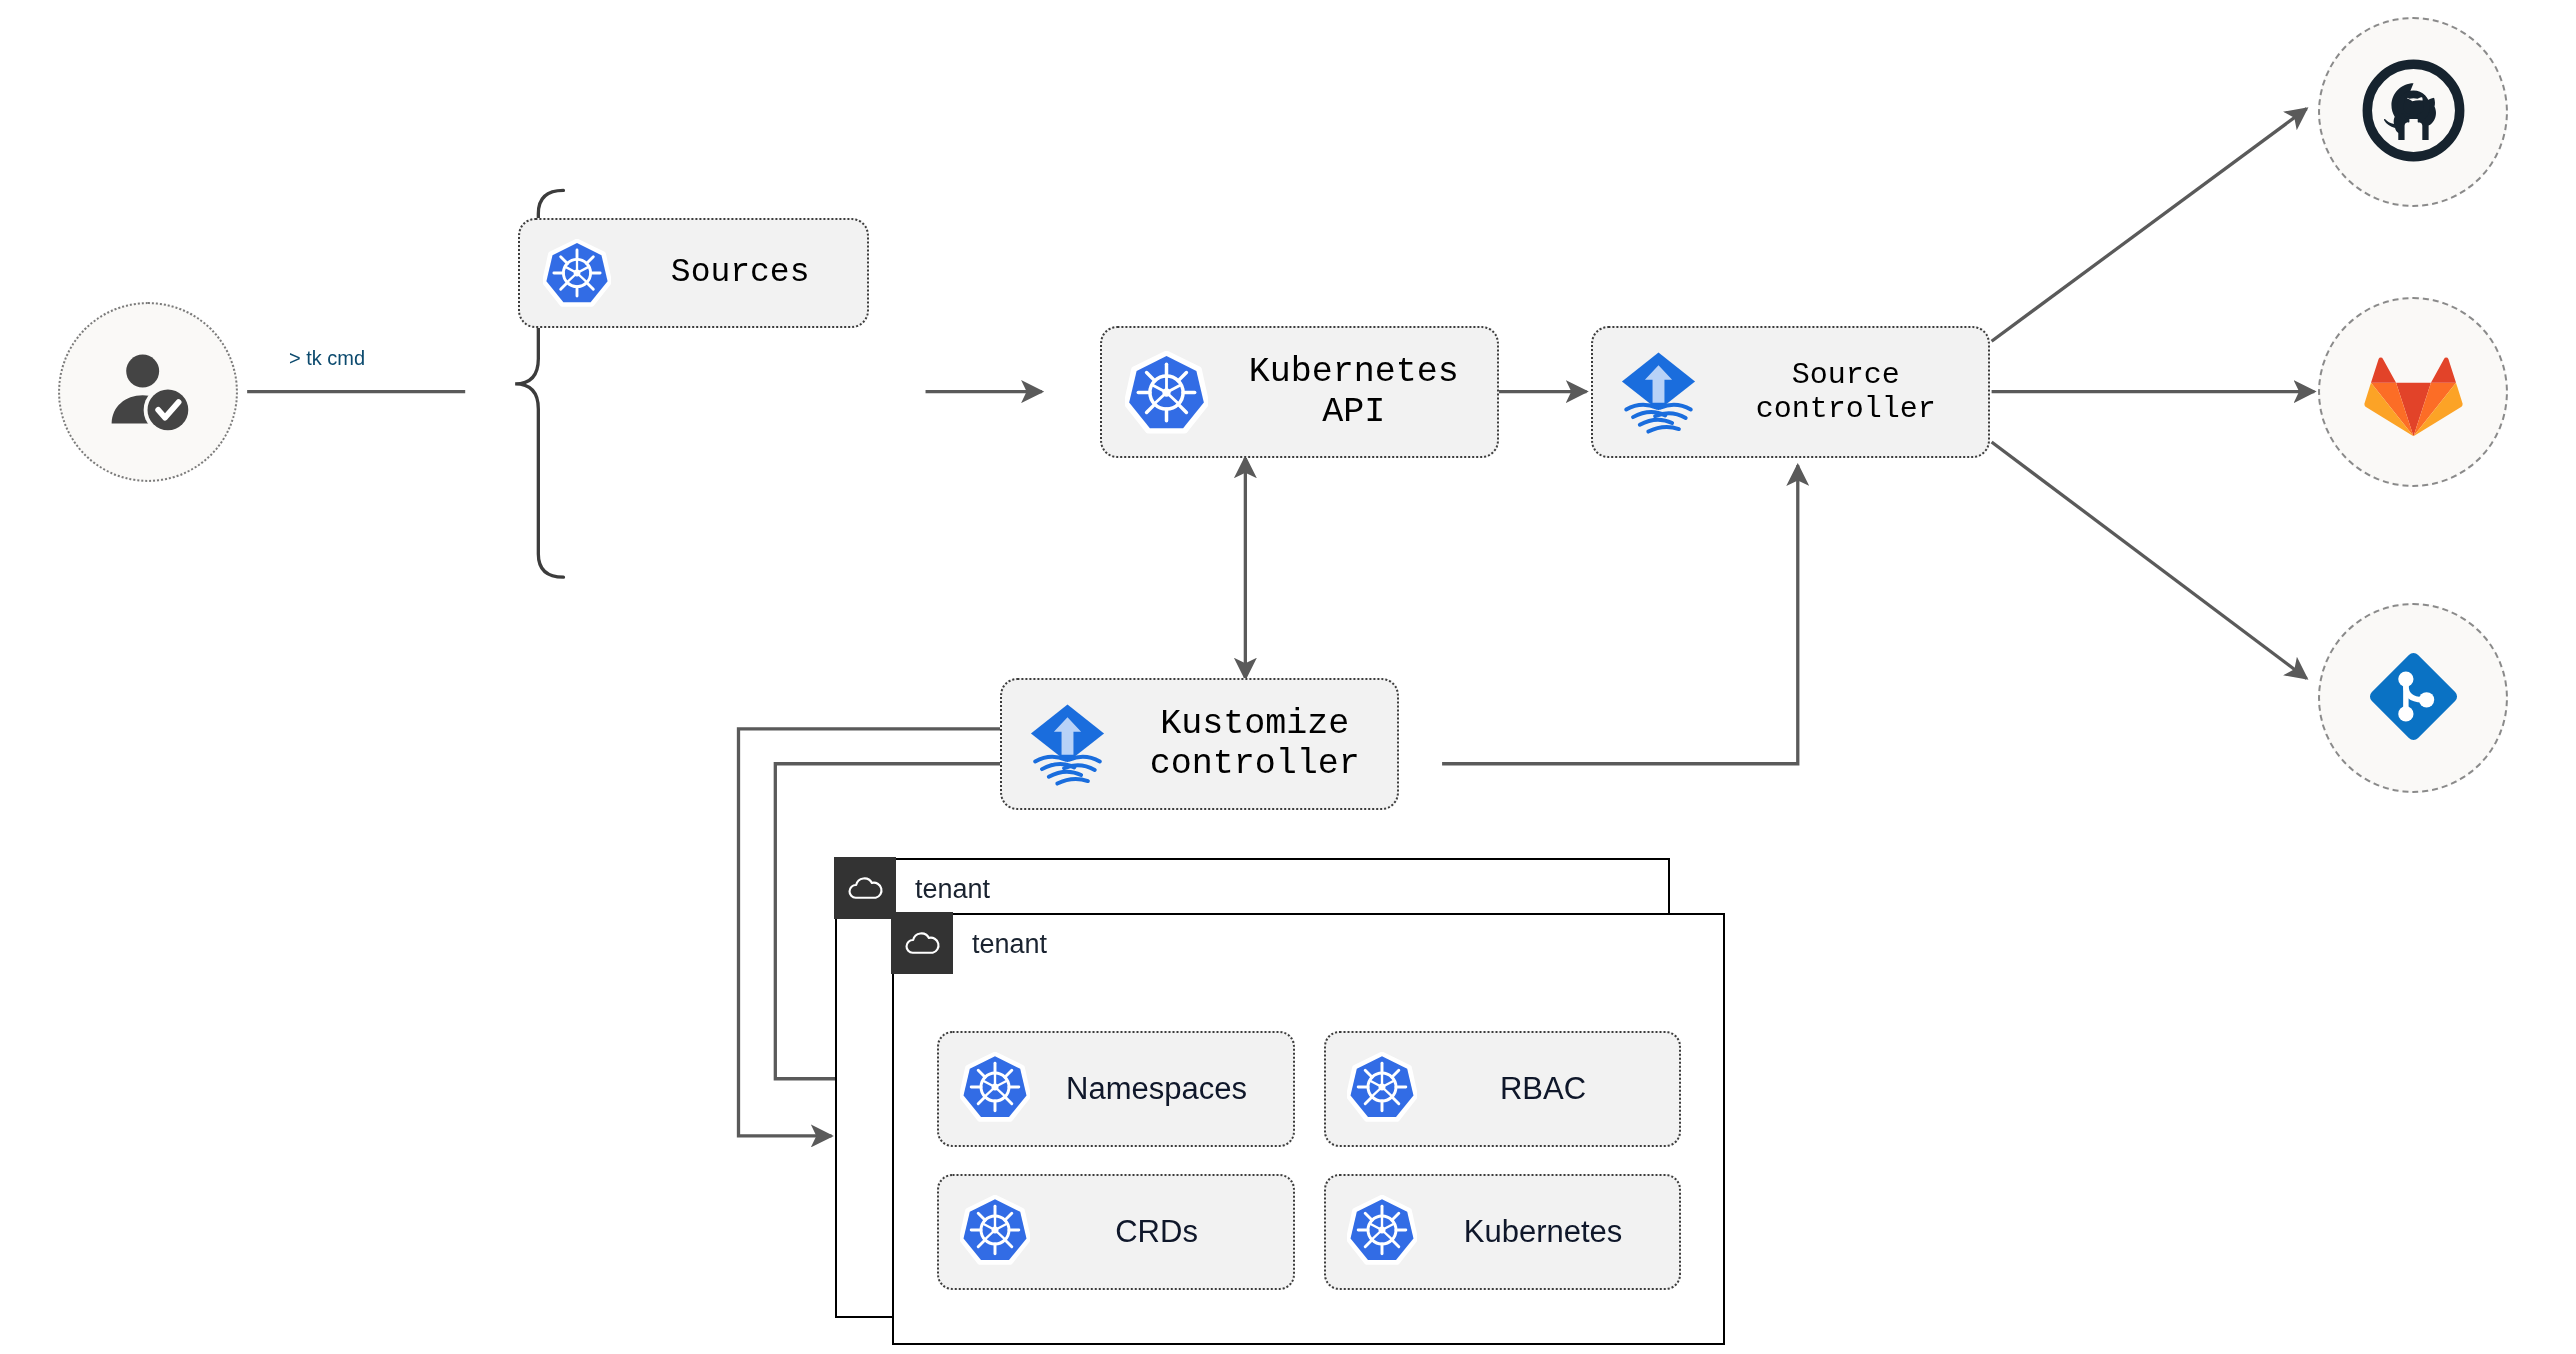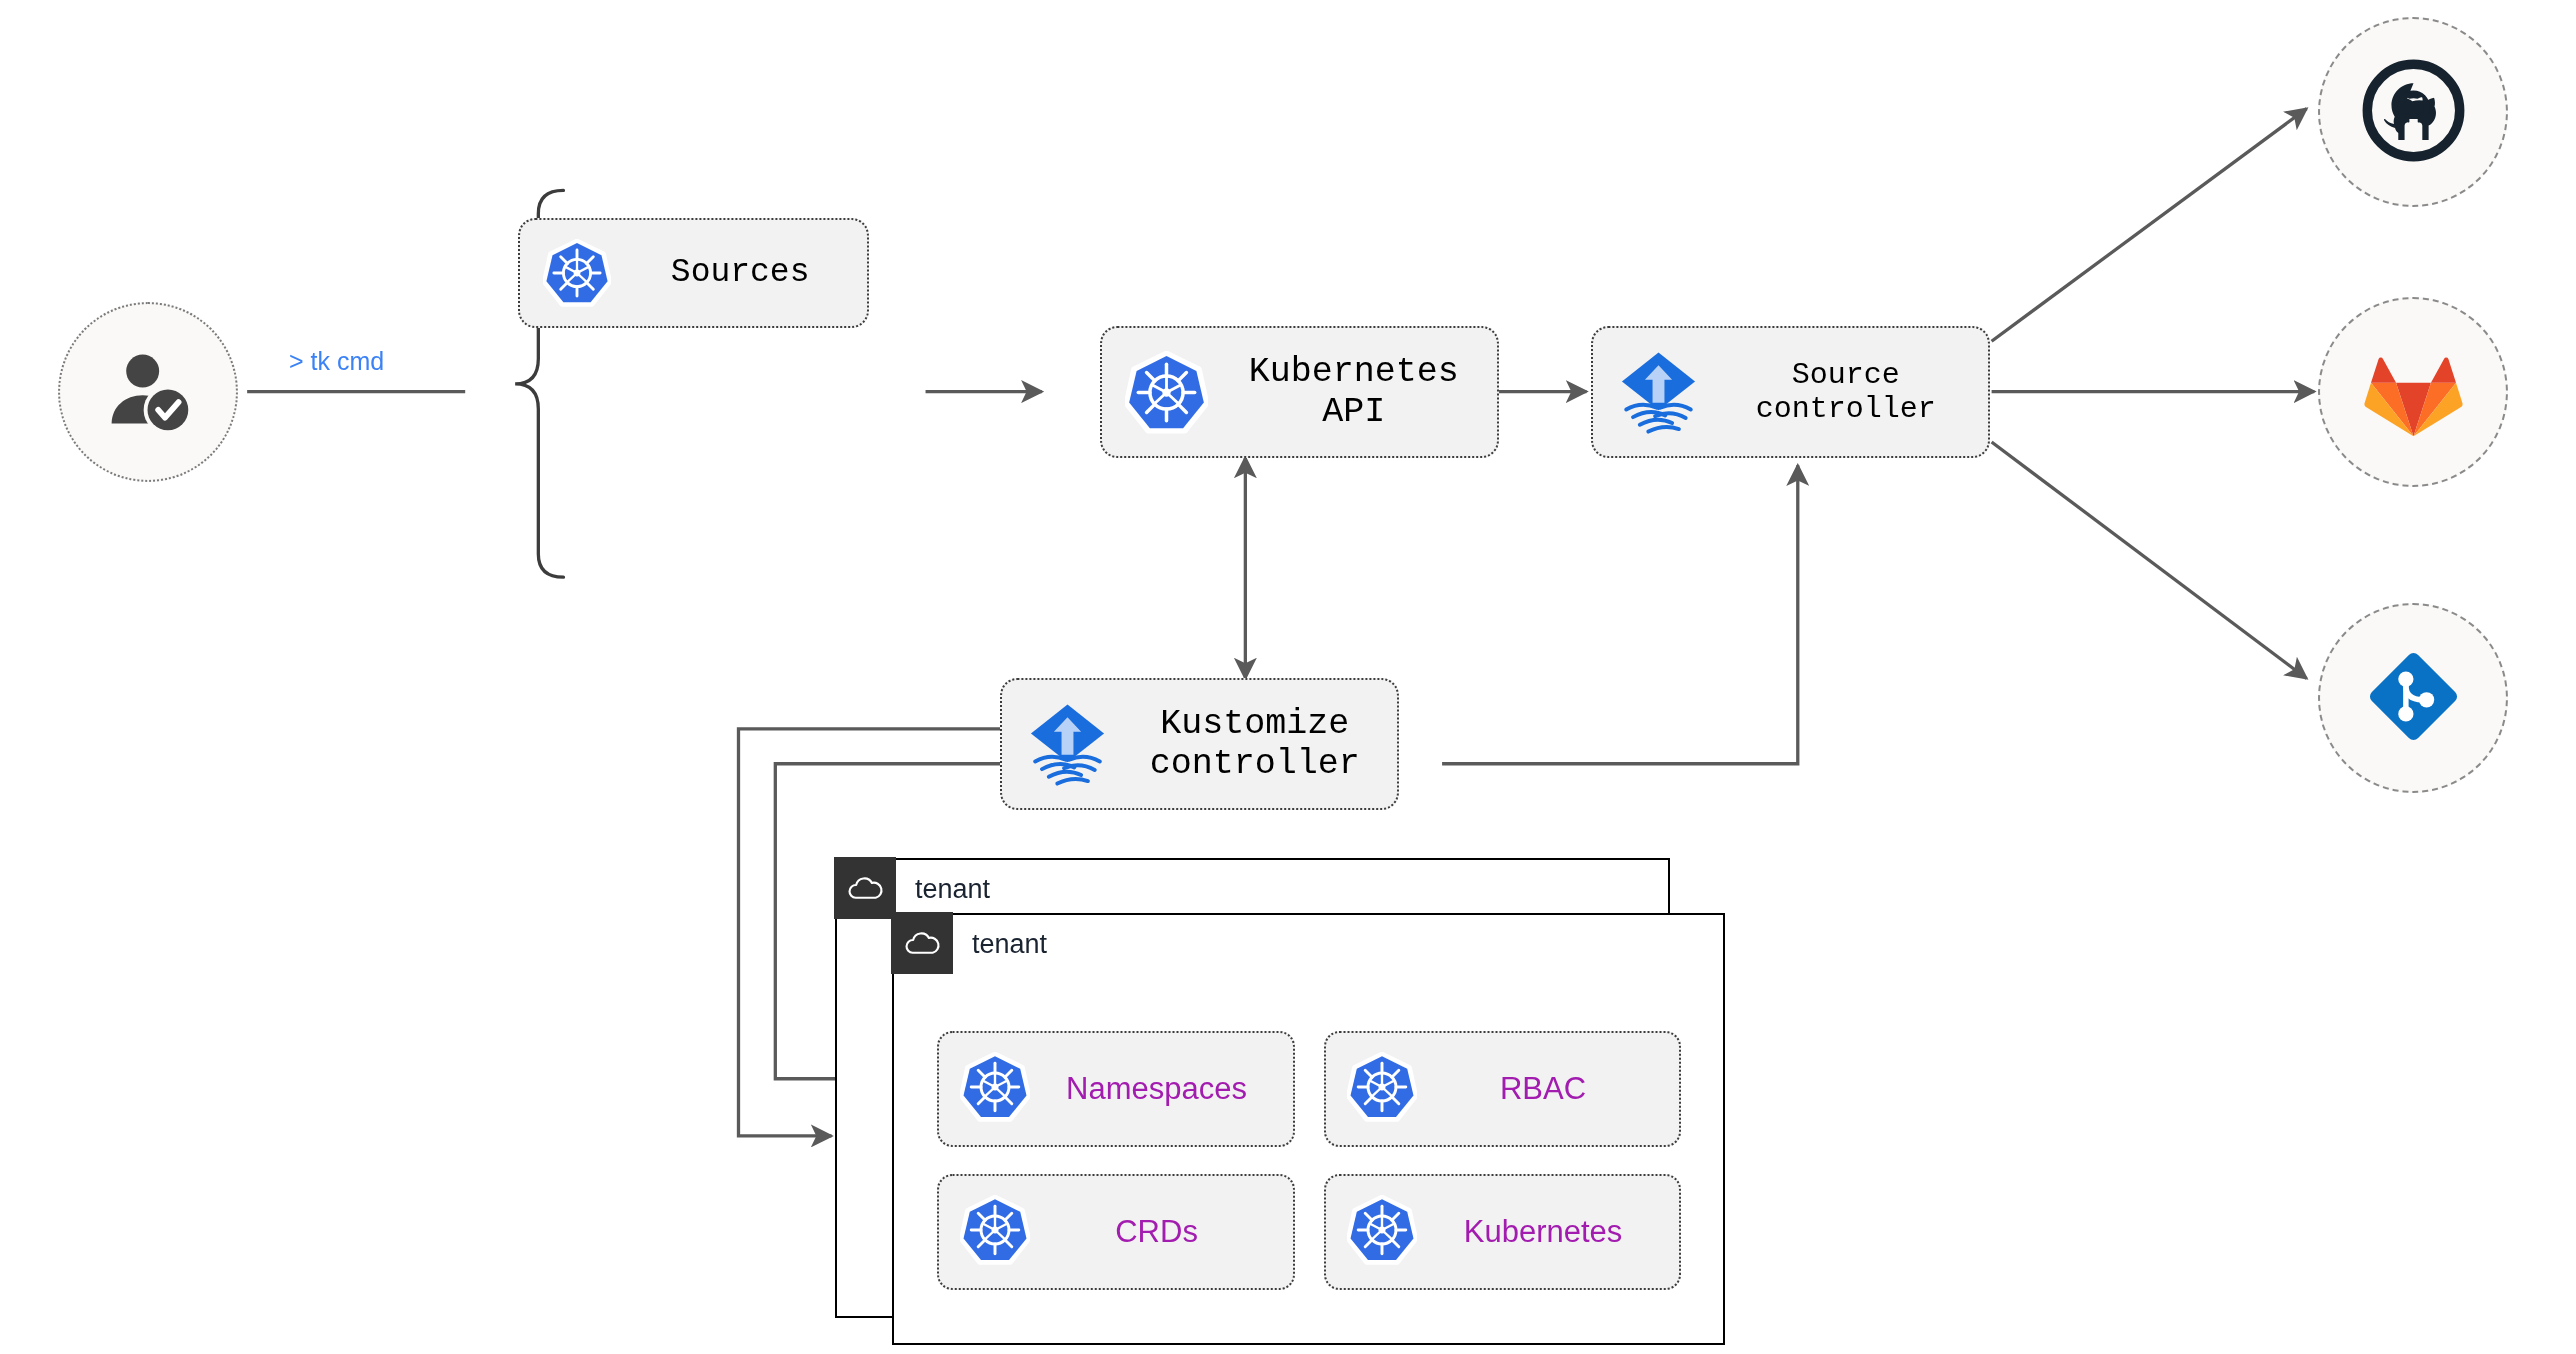--- a/index.html
+++ b/index.html
@@ -74,22 +74,22 @@
     background: #faf9f7;
     display: flex;
     align-items: center;
     justify-content: center;
     z-index: 10;
   }
 
   
   .cmd-label {
     position: absolute;
-    color: #3b82f6;
-    font-size: 25px;
+    color: #0c4a6e;
+    font-size: 20px;
     z-index: 12;
     white-space: nowrap;
   }
 
   
   .tenant-frame {
     position: absolute;
     box-sizing: border-box;
     background: #ffffff;
     border: 2.9px solid #000000;
@@ -126,21 +126,21 @@
     border-radius: 15.5px;
     display: flex;
     align-items: center;
     height: 116px;
   }
   .res-box .ico { flex: 0 0 auto; margin-left: 21.3px; }
   .res-box .lbl {
     flex: 1 1 auto;
     text-align: center;
     font-size: 31px;
-    color: #a21caf;
+    color: #0f172a;
     padding-right: 9.7px;
   }
 
   
   .brace {
     position: absolute;
     z-index: 8;
   }
 </style>
 </head>

